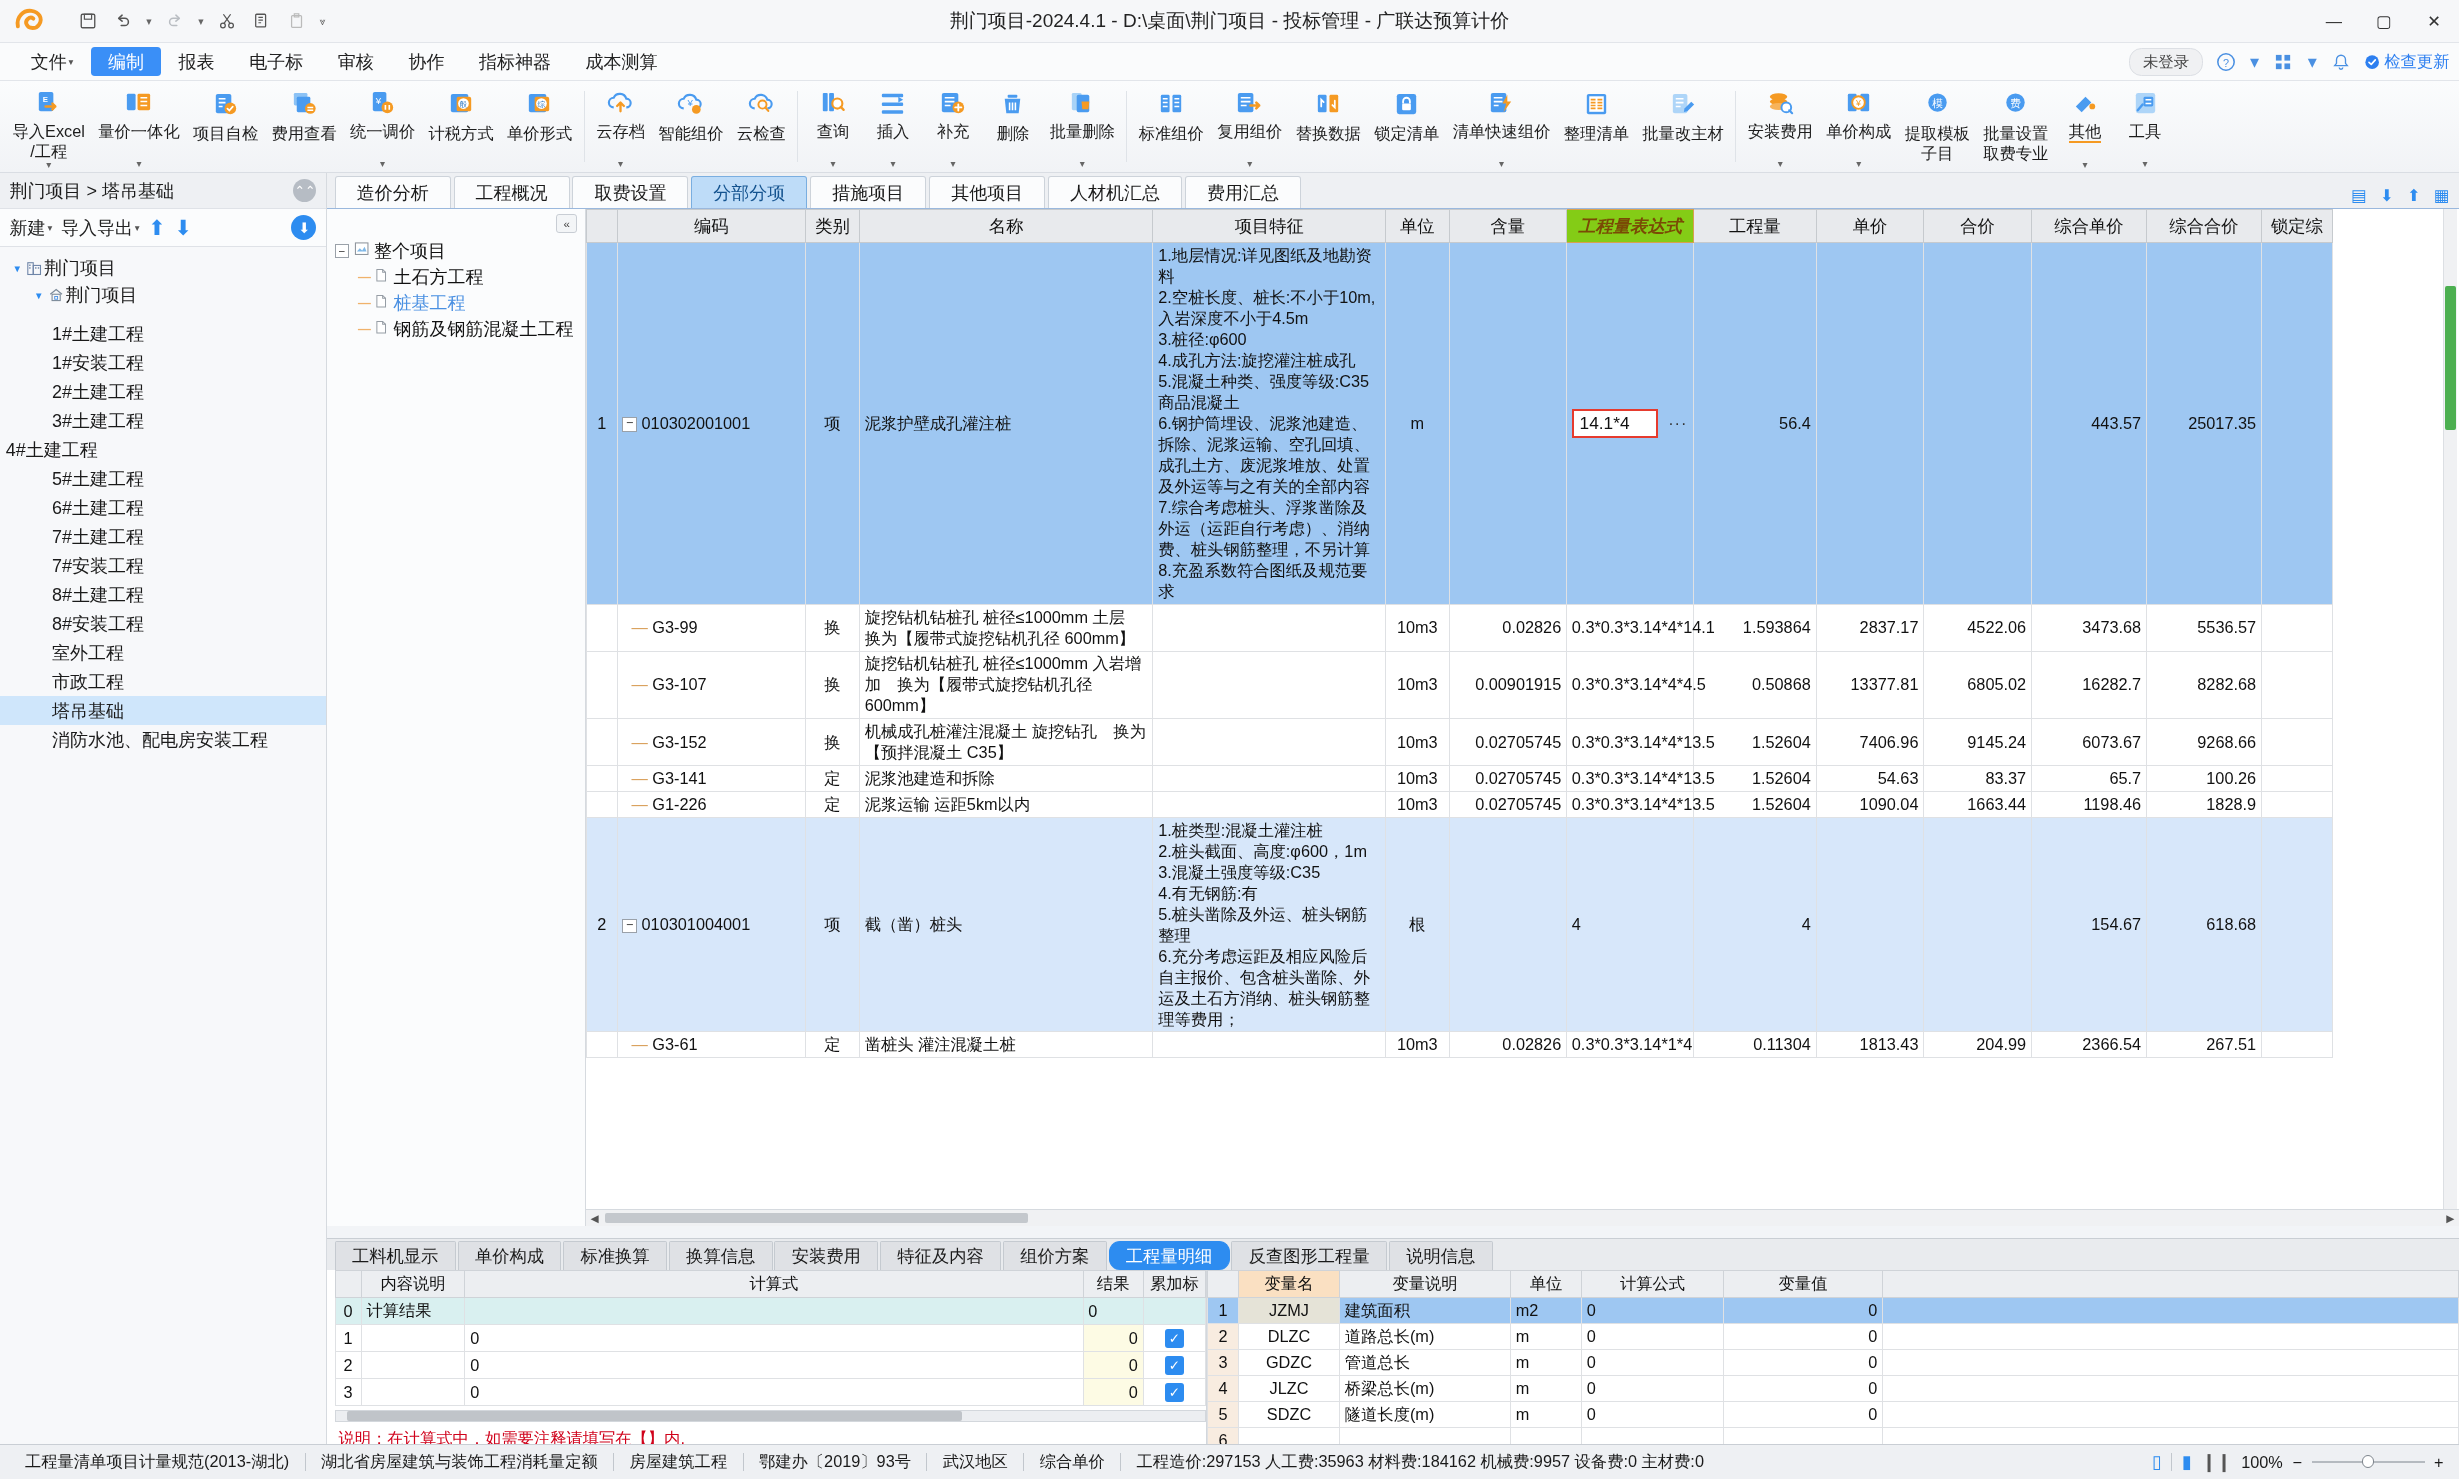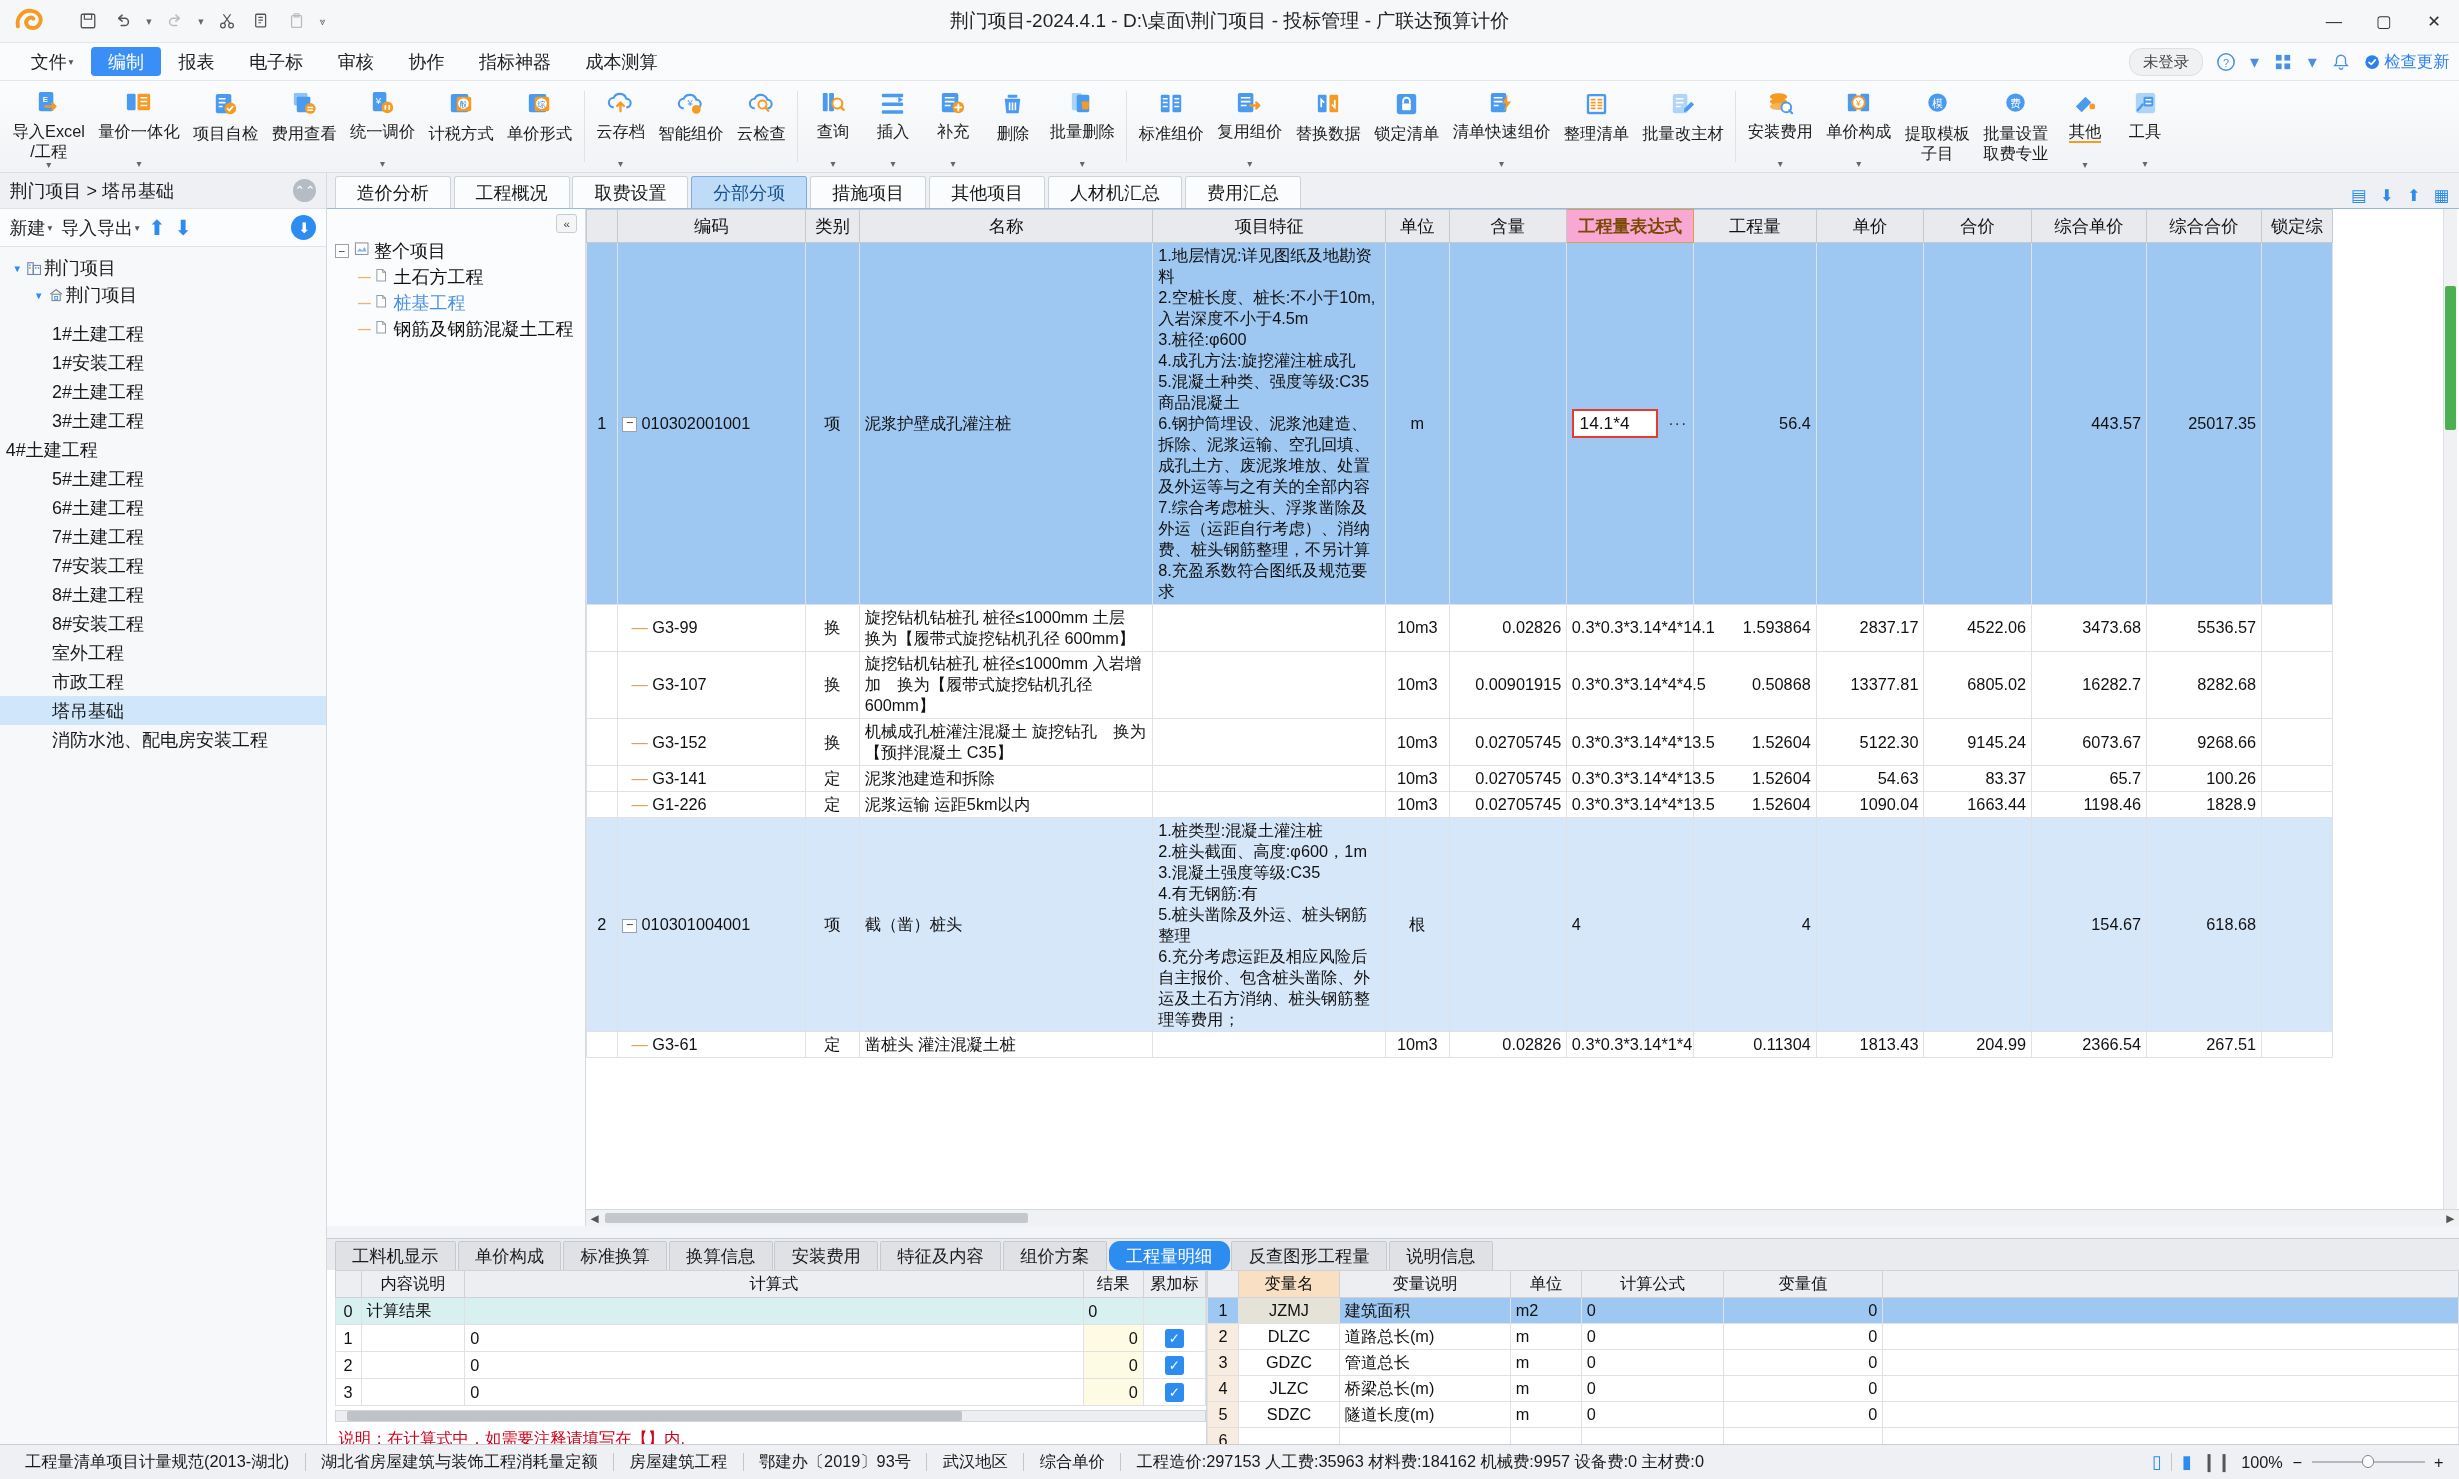--- a/index.html
+++ b/index.html
@@ -127,21 +127,21 @@
   .st-line { color:#f0b26b; }
 
   
   .gridwrap { flex:1; display:flex; flex-direction:column; min-width:0; background:#fff; }
   .grid-scroll { flex:1; overflow:hidden; position:relative; }
   table.grid { border-collapse:collapse; table-layout:fixed; width:1747px; }
   table.grid th {
     background:#e8eaed; border:1px solid #c6cace; font-weight:normal; font-size:17.3px;
     height:33px; color:#111; padding:0 2.9px;
   }
-  table.grid th.hl { background:#f9a8d4; border-color:#d9a04e; color:#7a4a05; font-weight:bold; }
+  table.grid th.hl { background:#84cc16; border-color:#d9a04e; color:#7a4a05; font-weight:bold;font-style:italic; }
   table.grid td {
     border:1px solid #dfe1e4; font-size:16.3px; padding:1.9px 4.8px; vertical-align:middle;
     color:#111; line-height:21px; background:#fff;
   }
   td.rowno { background:#f6f7f8; text-align:center; color:#333; font-size:16.3px; width:21px; }
   tr.sel td { background:#9ec7f2 !important; }
   tr.sel2 td { background:#d7e7fa !important; }
   td.num { text-align:right; font-family:"Liberation Sans", sans-serif; }
   td.ctr { text-align:center; }
   .feat { font-size:15.4px; line-height:19.7px; white-space:pre-line; }
@@ -877,21 +877,21 @@
                   <tr>
                     <td class="rowno"></td>
                     <td><span class="treeicon">&nbsp;&nbsp;—&nbsp;</span>G3-152</td>
                     <td class="ctr">换</td>
                     <td>机械成孔桩灌注混凝土 旋挖钻孔　换为【预拌混凝土 C35】</td>
                     <td class="feat"></td>
                     <td class="ctr">10m3</td>
                     <td class="num">0.02705745</td>
                     <td>0.3*0.3*3.14*4*13.5</td>
                     <td class="num">1.52604</td>
-                    <td class="num">5122.30</td>
+                    <td class="num">7406.96</td>
                     <td class="num">9145.24</td>
                     <td class="num">6073.67</td>
                     <td class="num">9268.66</td>
                     <td class="ctr"></td>
                   </tr>
                   <tr>
                     <td class="rowno"></td>
                     <td><span class="treeicon">&nbsp;&nbsp;—&nbsp;</span>G3-141</td>
                     <td class="ctr">定</td>
                     <td>泥浆池建造和拆除</td>

